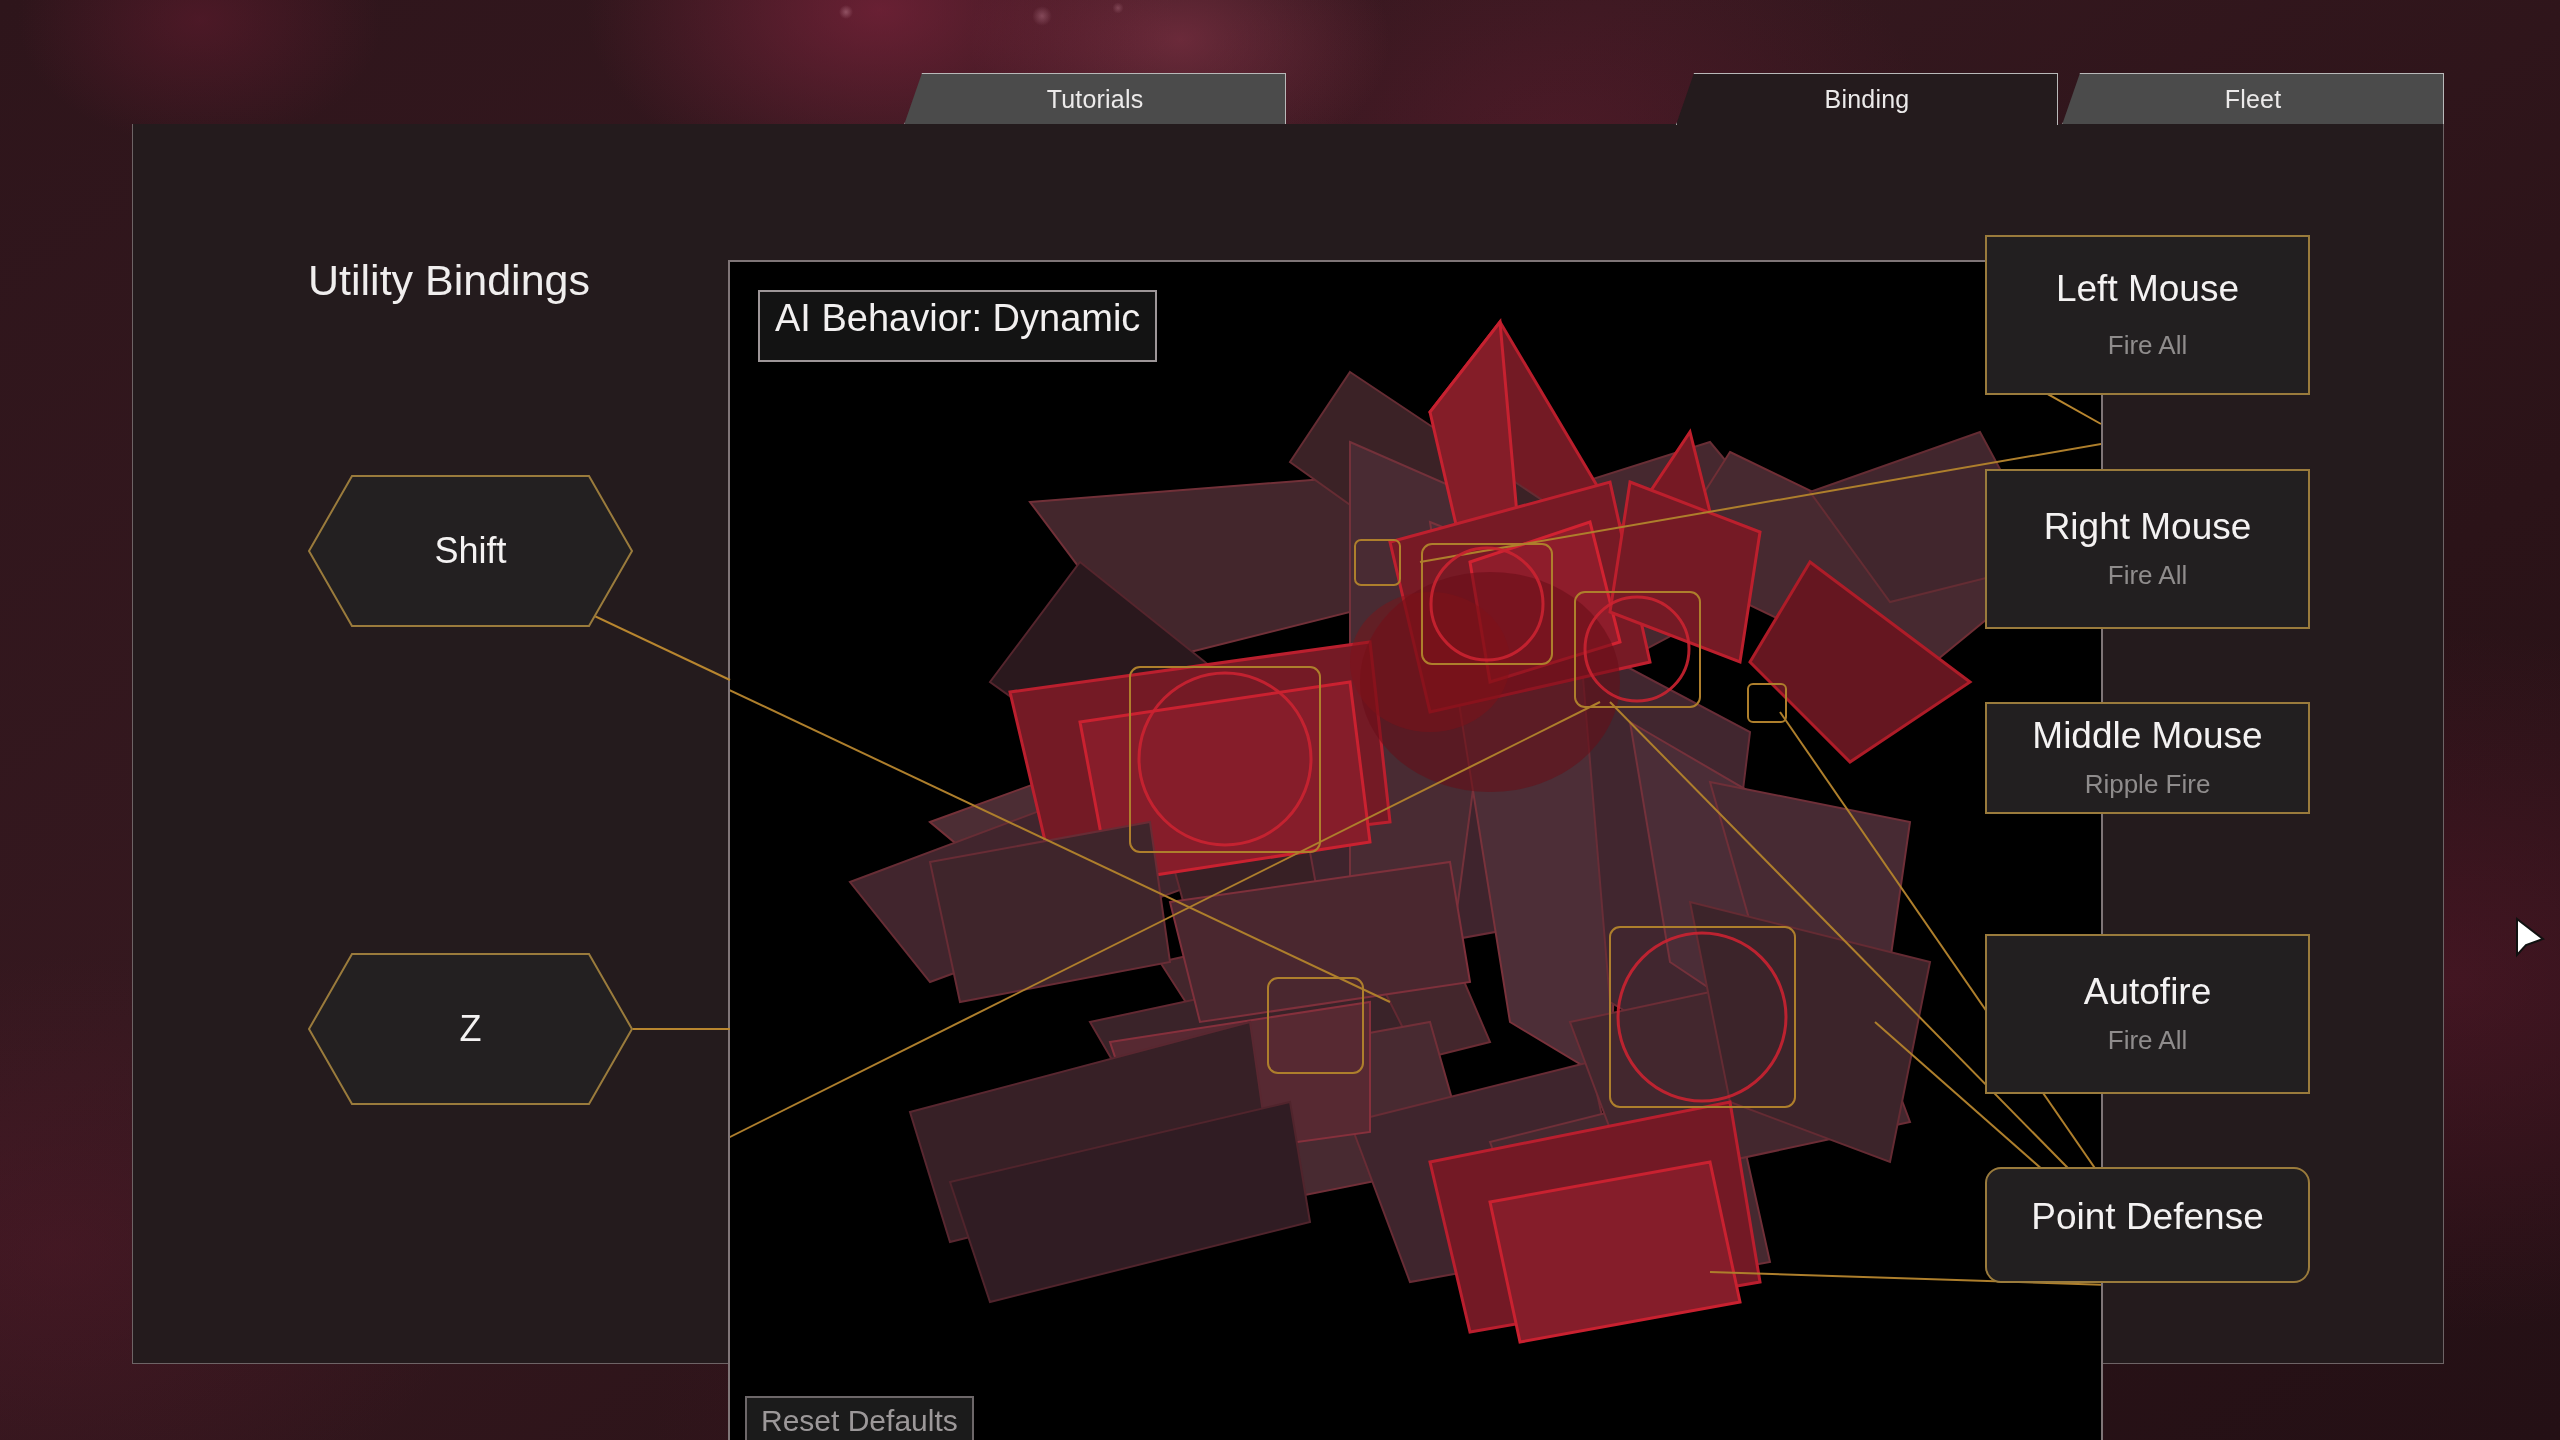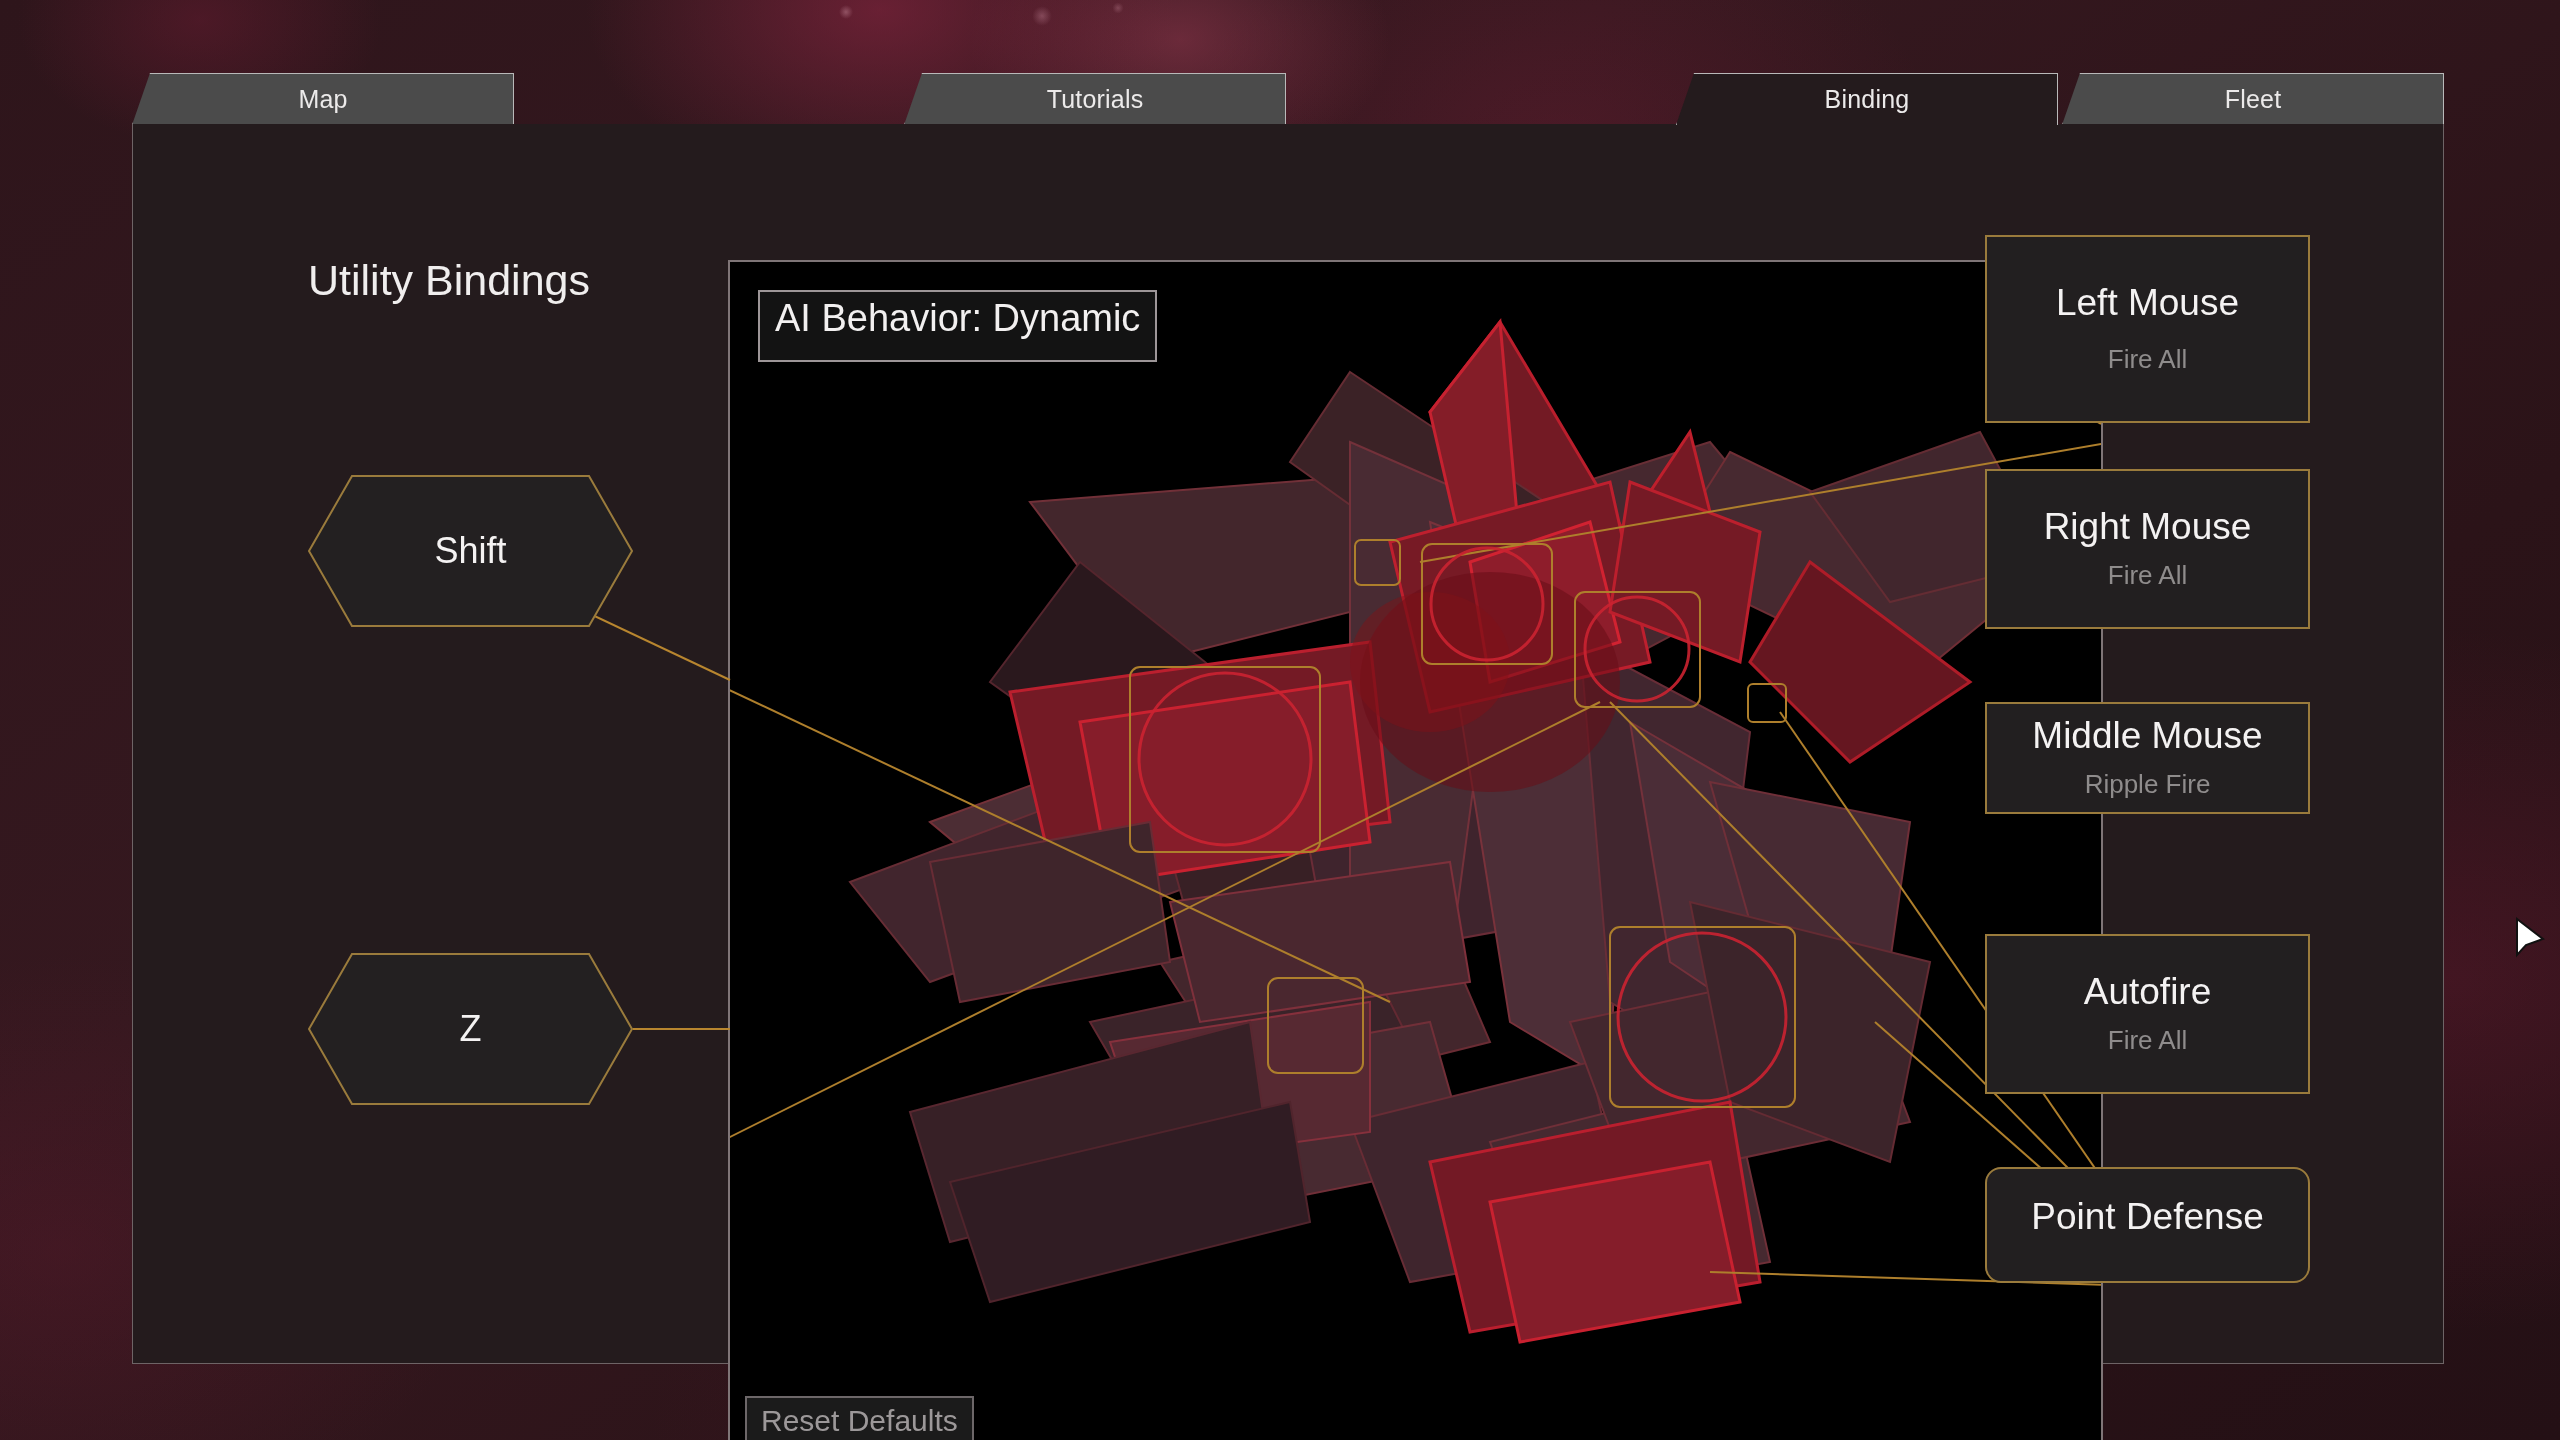--- a/index.html
+++ b/index.html
@@ -116,23 +116,20 @@
 
   
   #cursor{ position:absolute; left:2513px; top:917px; width:34px; height:42px; }
 </style>
 </head>
 <body>
 
 <div id="backdrop"></div>
 
 <div id="tabbar">
-  <div class="tab" style="left:0px;width:382px;">
-    <span>Map</span>
-  </div>
   <div class="tab" style="left:772px;width:382px;">
     <span>Tutorials</span>
   </div>
   <div class="tab active" style="left:1544px;width:382px;">
     <span>Binding</span>
   </div>
   <div class="tab" style="left:1930px;width:382px;">
     <span>Fleet</span>
   </div>
 </div>
@@ -259,21 +256,21 @@
 
   <div class="hex-wrap" style="left:175px; top:829px;">
     <div class="hex">
       <span class="hex-label">Z</span>
     </div>
     <svg class="hex-border" viewBox="0 0 325 152">
       <polygon points="44,1 281,1 324,76 281,151 44,151 1,76" fill="none" stroke="#9a7b3c" stroke-width="2"></polygon>
     </svg>
   </div>
 
-  <div class="wbtn" style="top:111px;height:188px;gap:8px;">
+  <div class="wbtn" style="top:111px;height:160px;gap:8px;">
     <span class="wbtn-title">Left Mouse</span>
     <span class="wbtn-sub">Fire All</span>
   </div>
 
   <div class="wbtn" style="top:345px;height:160px;">
     <span class="wbtn-title">Right Mouse</span>
     <span class="wbtn-sub">Fire All</span>
   </div>
 
   <div class="wbtn" style="top:578px;height:112px;">

